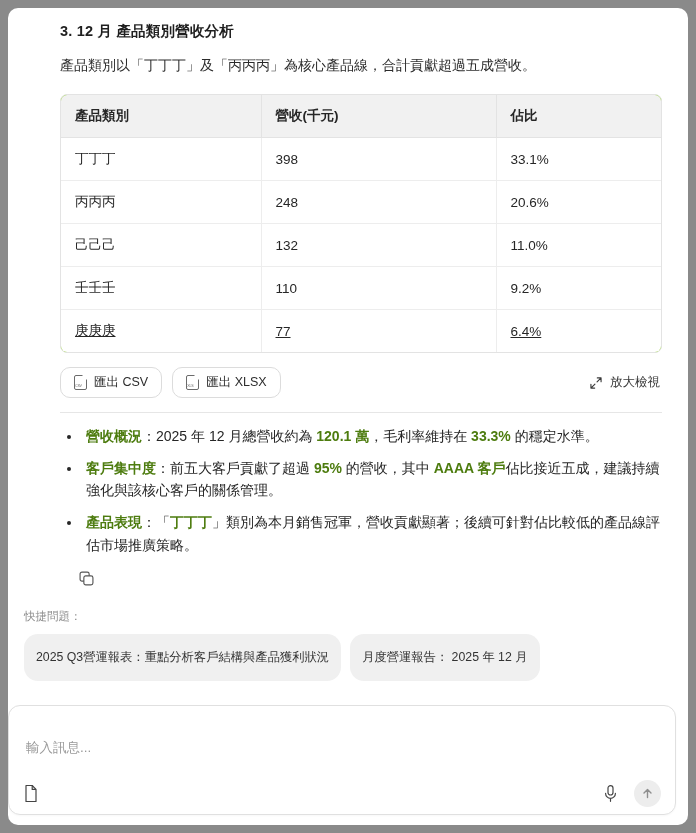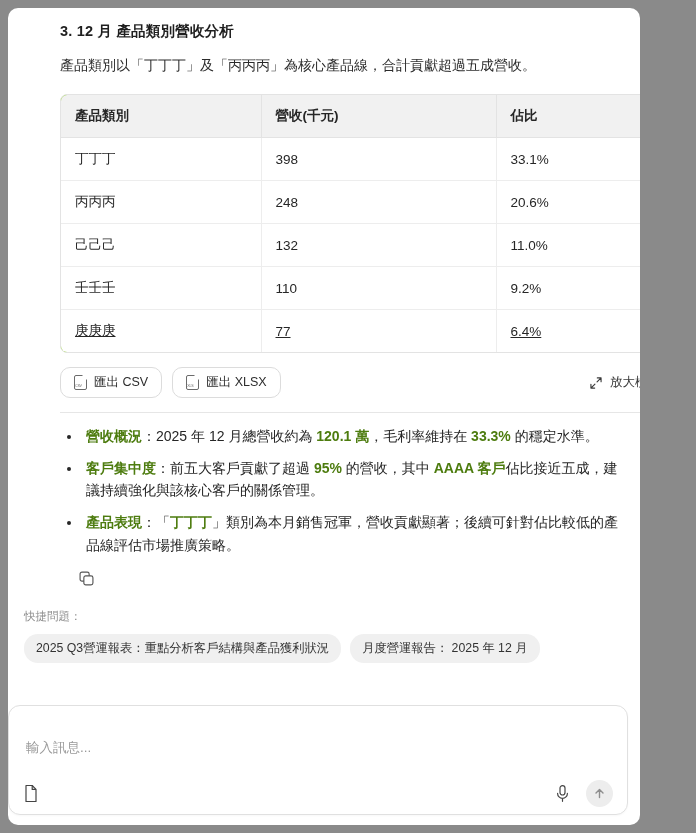--- a/index.html
+++ b/index.html
@@ -12,21 +12,21 @@
   body {
     width: 696px;
     height: 833px;
     overflow: hidden;
     position: relative;
   }
   .app {
     position: absolute;
     left: 8px;
     top: 8px;
-    width: 632px;
+    width: 680px;
     height: 817px;
     background: #ffffff;
     border-radius: 10px;
     overflow: hidden;
     display: flex;
     flex-direction: column;
   }
   .scroll-area {
     flex: 1 1 auto;
     overflow: hidden;
@@ -180,21 +180,21 @@
     display: flex;
     flex-wrap: wrap;
     gap: 9px;
     margin-top: 10px;
     width: 664px;
   }
   .chip {
     background: #f0f0f0;
     border: none;
     border-radius: 14px;
-    padding: 7px 12px;
+    padding: 16px 12px;
     font-size: 12.3px;
     color: #333;
     cursor: pointer;
     white-space: nowrap;
     line-height: 1.2;
   }
 
   
   .composer-area {
     padding: 0 12px 10px 0;

